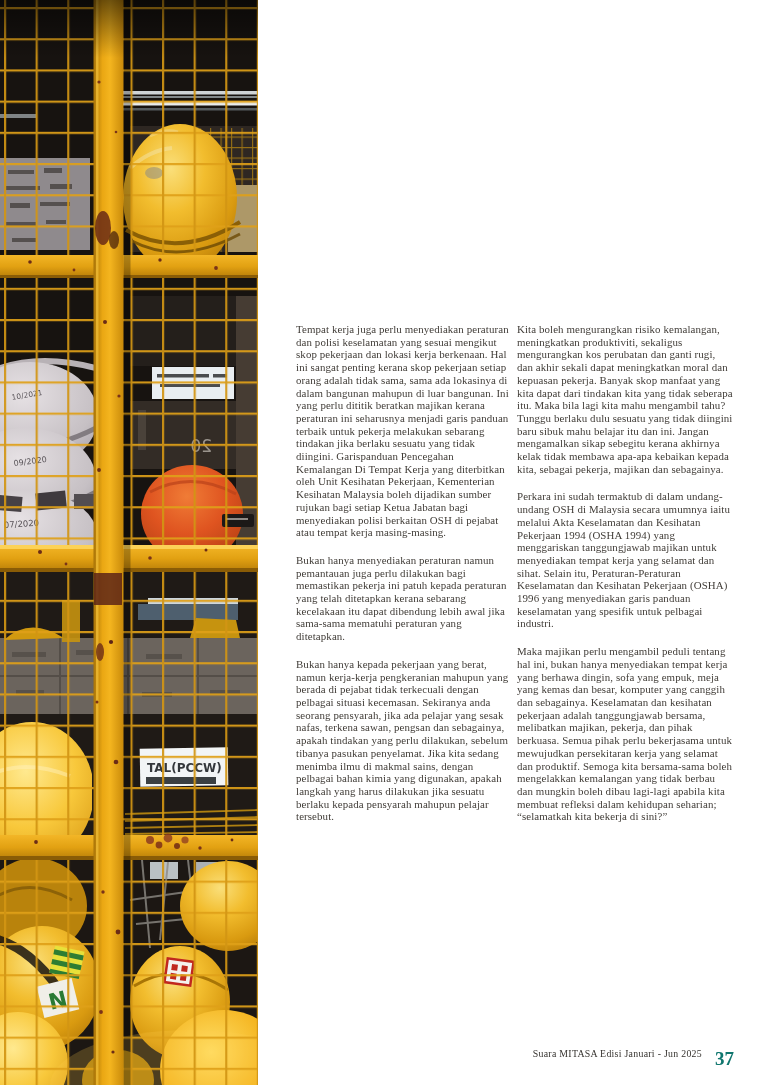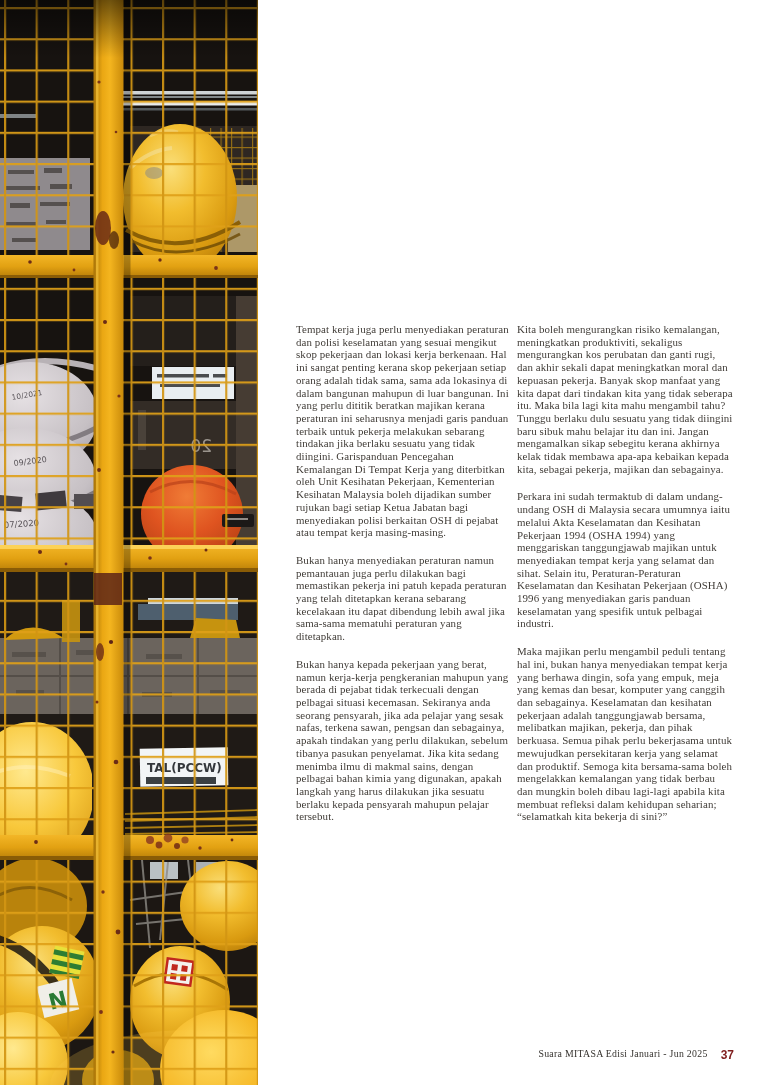--- a/index.html
+++ b/index.html
@@ -14,21 +14,21 @@
     font-size:10.9px;line-height:12.7px;color:#403c37;
     text-align:left;letter-spacing:.1px;
   }
   .col1{left:296px;}
   .col2{left:517px;width:216px;}
   .article-col p{margin:0 0 15px 0;}
   .footer{
     position:absolute;right:34px;top:1048px;display:flex;align-items:flex-start;gap:13px;
   }
   .footer .journal{font-size:9.8px;color:#35322e;letter-spacing:.3px;}
-  .footer .pagenum{font-family:Liberation Sans, sans-serif;font-weight:bold;font-size:12px;color:#7f1d1d;}
+  .footer .pagenum{font-family:Liberation Serif, serif;font-weight:bold;font-size:19px;color:#0f766e;}
   svg text{font-family:"DejaVu Sans","Liberation Sans",sans-serif;}
 </style>
 </head>
 <body>
 
 <div class="page">
 
   <figure class="photo">
     <svg width="258" height="1085" viewBox="0 0 258 1085">
       <defs>

